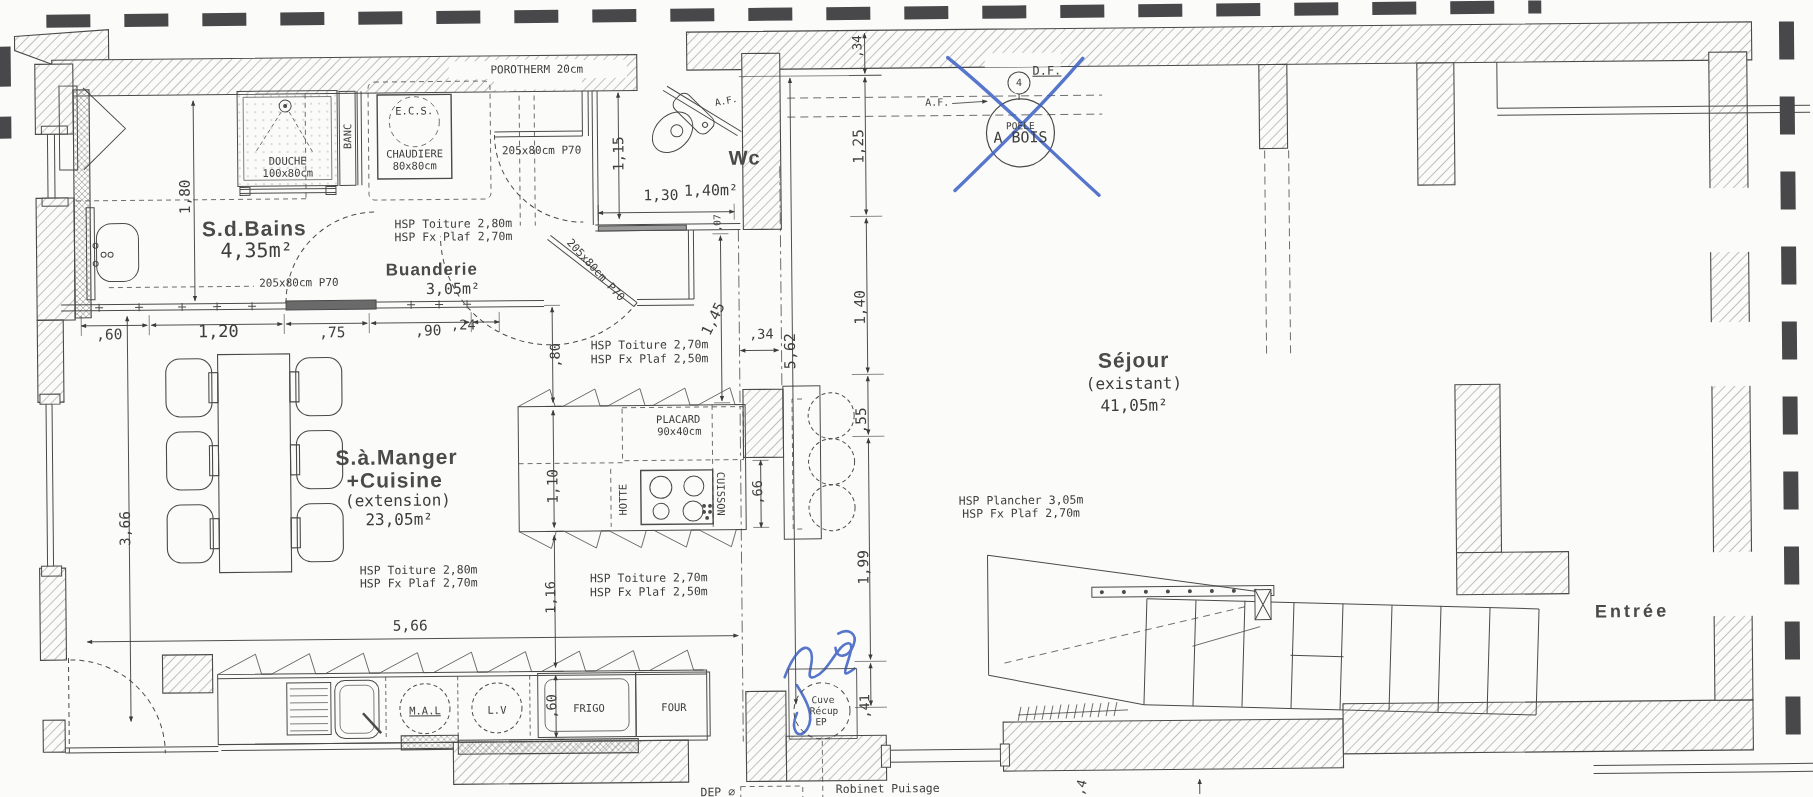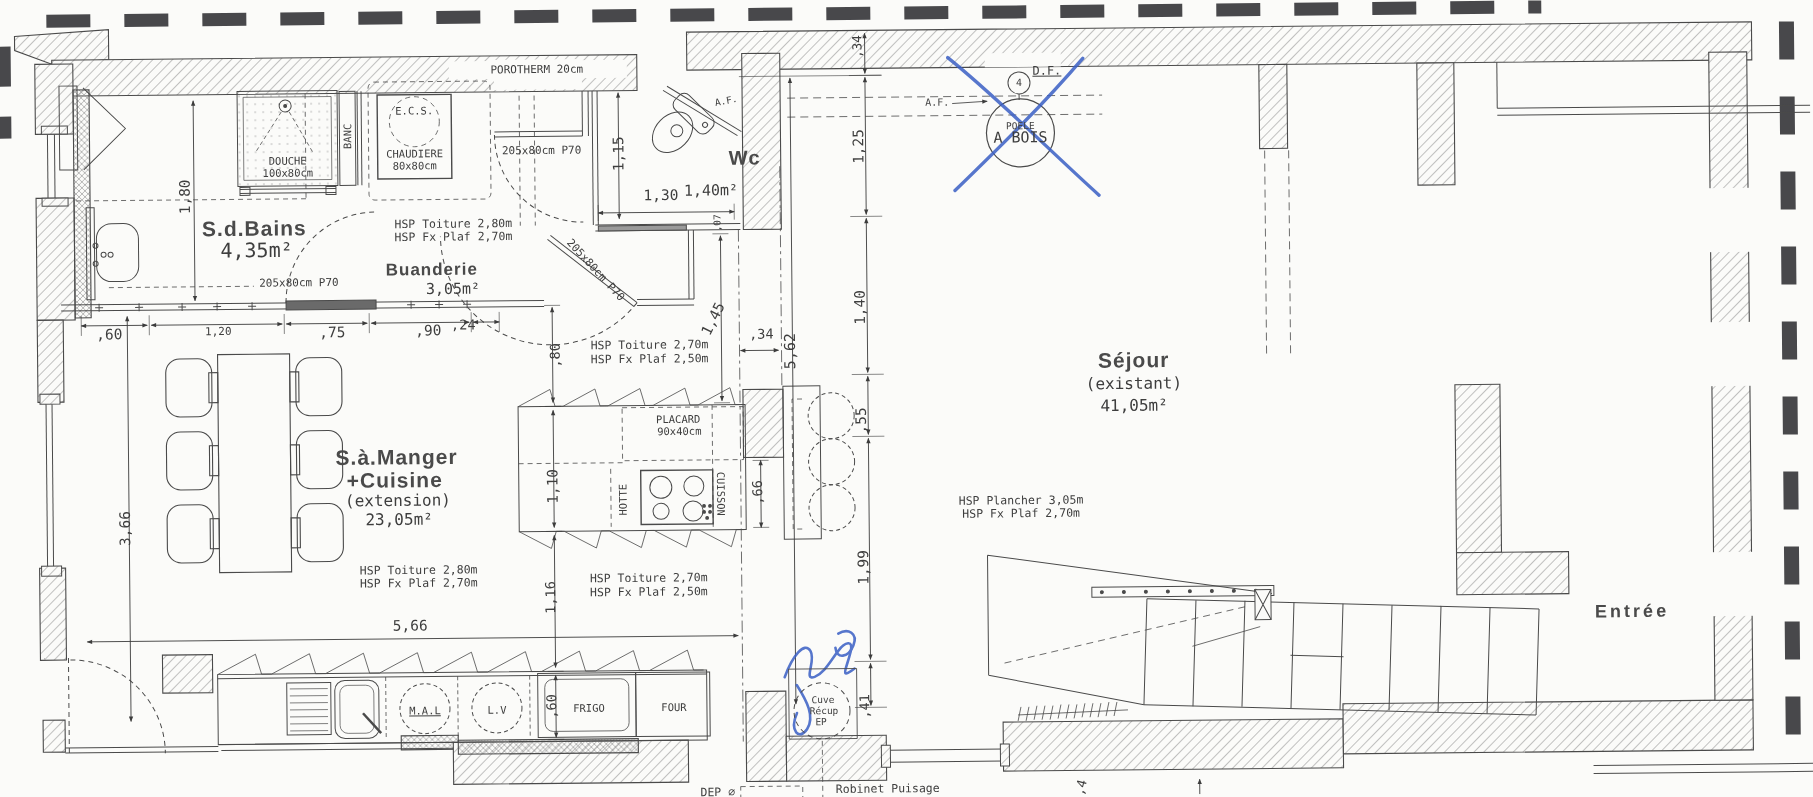--- a/index.html
+++ b/index.html
@@ -354,21 +354,21 @@
         <span class="lbl" style="left: 650px; top: 343px; font-size: 11.5px;">HSP Toiture 2,70m</span>
         <span class="lbl" style="left: 650px; top: 357px; font-size: 11.5px;">HSP Fx Plaf 2,50m</span>
         <span class="lbl" style="left: 417px; top: 566px; font-size: 11.5px;">HSP Toiture 2,80m</span>
         <span class="lbl" style="left: 417px; top: 579px; font-size: 11.5px;">HSP Fx Plaf 2,70m</span>
         <span class="lbl" style="left: 647px; top: 576px; font-size: 11.5px;">HSP Toiture 2,70m</span>
         <span class="lbl" style="left: 647px; top: 590px; font-size: 11.5px;">HSP Fx Plaf 2,50m</span>
         <span class="lbl" style="left: 1020px; top: 502px; font-size: 11.5px;">HSP Plancher 3,05m</span>
         <span class="lbl" style="left: 1020px; top: 515px; font-size: 11.5px;">HSP Fx Plaf 2,70m</span>
         <span class="lbl" style="left: 187px; top: 190px; font-size: 14.5px; --r: -90deg;">1,80</span>
         <span class="lbl" style="left: 110px; top: 327px; font-size: 14.5px;">,60</span>
-        <span class="lbl" style="left: 219px; top: 325px; font-size: 11px;">1,20</span>
+        <span class="lbl" style="left: 219px; top: 325px; font-size: 17px;">1,20</span>
         <span class="lbl" style="left: 333px; top: 327px; font-size: 14.5px;">,75</span>
         <span class="lbl" style="left: 429px; top: 326px; font-size: 14.5px;">,90</span>
         <span class="lbl" style="left: 464px; top: 321px; font-size: 13.5px;">,24</span>
         <span class="lbl" style="left: 621px; top: 151px; font-size: 14.5px; --r: -90deg;">1,15</span>
         <span class="lbl" style="left: 663px; top: 193px; font-size: 14.5px;">1,30</span>
         <span class="lbl" style="left: 719px; top: 221px; font-size: 9.5px; --r: -90deg;">,07</span>
         <span class="lbl" style="left: 124px; top: 521px; font-size: 14.5px; --r: -90deg;">3,66</span>
         <span class="lbl" style="left: 408px; top: 621px; font-size: 14.5px;">5,66</span>
         <span class="lbl" style="left: 556px; top: 352px; font-size: 13.5px; --r: -90deg;">,80</span>
         <span class="lbl" style="left: 552px; top: 483px; font-size: 14.5px; --r: -90deg;">1,10</span>

